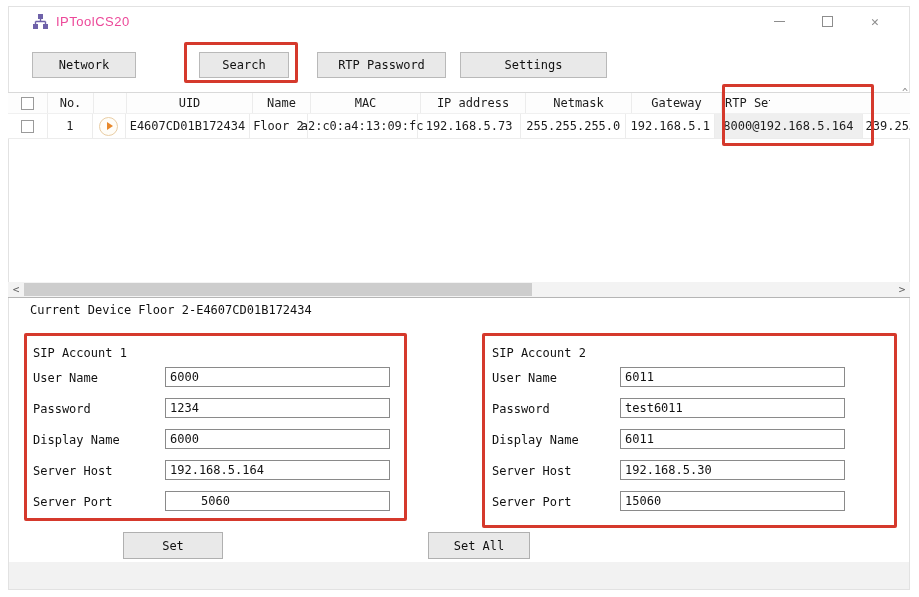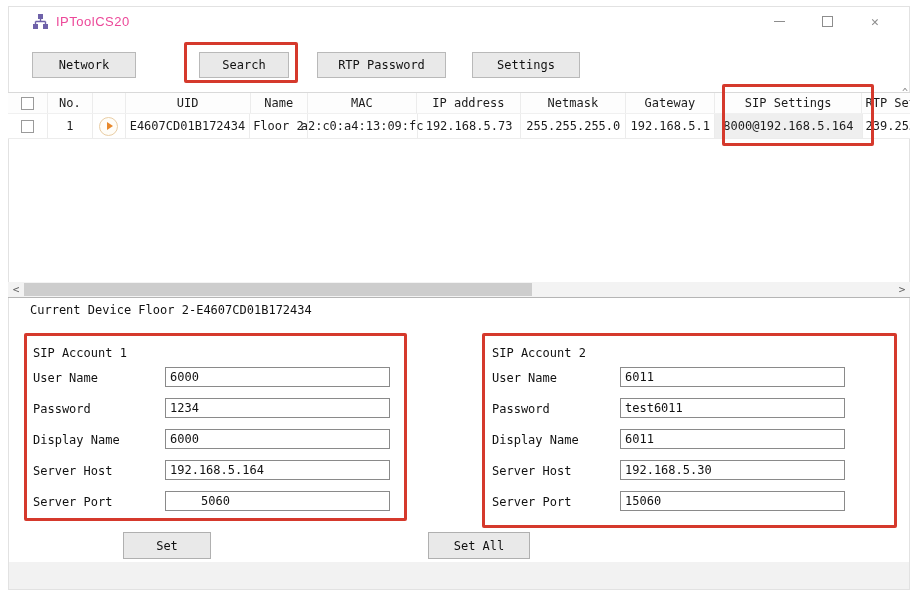--- a/index.html
+++ b/index.html
@@ -87,37 +87,36 @@
       <span class="ctrl">
           <span class="ctrl-max-box"></span>
         </span>
       <span class="ctrl ctrl-close">✕</span>
     </div>
   </div>
 
   <button class="tb-btn" style="left:32px;width:104px;">Network</button>
   <button class="tb-btn" style="left:199px;width:90px;">Search</button>
   <button class="tb-btn" style="left:317px;width:129px;">RTP Password</button>
-  <button class="tb-btn" style="left:460px;width:108px;margin-left:12px;">Settings</button>
+  <button class="tb-btn" style="left:460px;width:147px;">Settings</button>
 
   <div class="abs table-top-line"></div>
 
   <div class="abs grid-row hdr">
     <div class="cell c-cb">
       <span class="checkbox"></span>
     </div>
     <div class="cell c-no">No.</div>
     <div class="cell c-play"></div>
     <div class="cell c-uid">UID</div>
     <div class="cell c-name">Name</div>
     <div class="cell c-mac">MAC</div>
     <div class="cell c-ip">IP address</div>
     <div class="cell c-mask">Netmask</div>
     <div class="cell c-gw">Gateway</div>
-    <div class="cell c-sip">SIP Settings</div>
     <div class="cell c-rtp">RTP Sett</div>
   </div>
 
   <div class="abs grid-row datarow">
     <div class="cell c-cb">
       <span class="checkbox"></span>
     </div>
     <div class="cell c-no">1</div>
     <div class="cell c-play">
       <span class="play-circle">
@@ -161,21 +160,21 @@
   <input class="field-input in2" style="top: 367px;" value="6011">
   <div class="abs field-label" style="left:492px;top:402px;">Password</div>
   <input class="field-input in2" style="top: 398px;" value="test6011">
   <div class="abs field-label" style="left:492px;top:433px;">Display Name</div>
   <input class="field-input in2" style="top: 429px;" value="6011">
   <div class="abs field-label" style="left:492px;top:464px;">Server Host</div>
   <input class="field-input in2" style="top: 460px;" value="192.168.5.30">
   <div class="abs field-label" style="left:492px;top:495px;">Server Port</div>
   <input class="field-input in2" style="top: 491px;" value="15060">
 
-  <button class="action-btn" style="left:123px;width:88px;">Set</button>
+  <button class="action-btn" style="left:123px;width:100px;">Set</button>
   <button class="action-btn" style="left:428px;width:102px;">Set All</button>
 
   <div class="abs footer-strip"></div>
 
   <div class="abs hl" style="left:184px;top:42px;width:114px;height:41px;"></div>
   <div class="abs hl" style="left:722px;top:84px;width:152px;height:62px;"></div>
   <div class="abs hl" style="left:24px;top:333px;width:383px;height:188px;"></div>
   <div class="abs hl" style="left:482px;top:333px;width:415px;height:195px;"></div>
 
 </div>

